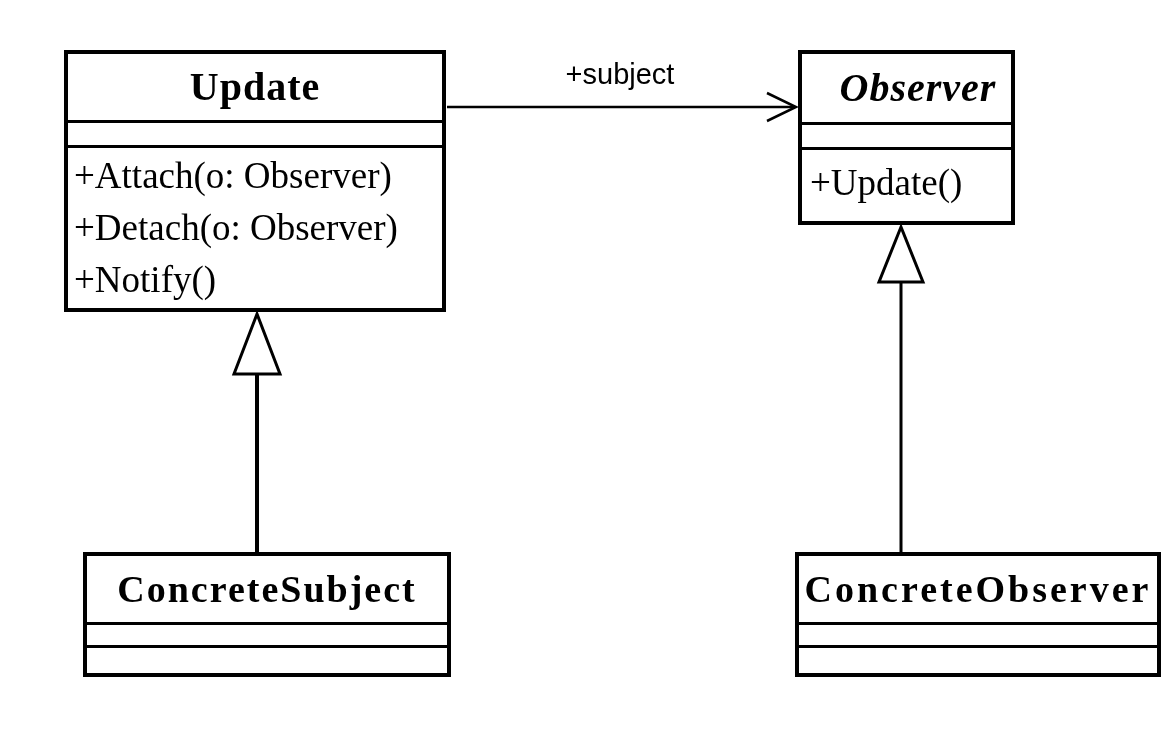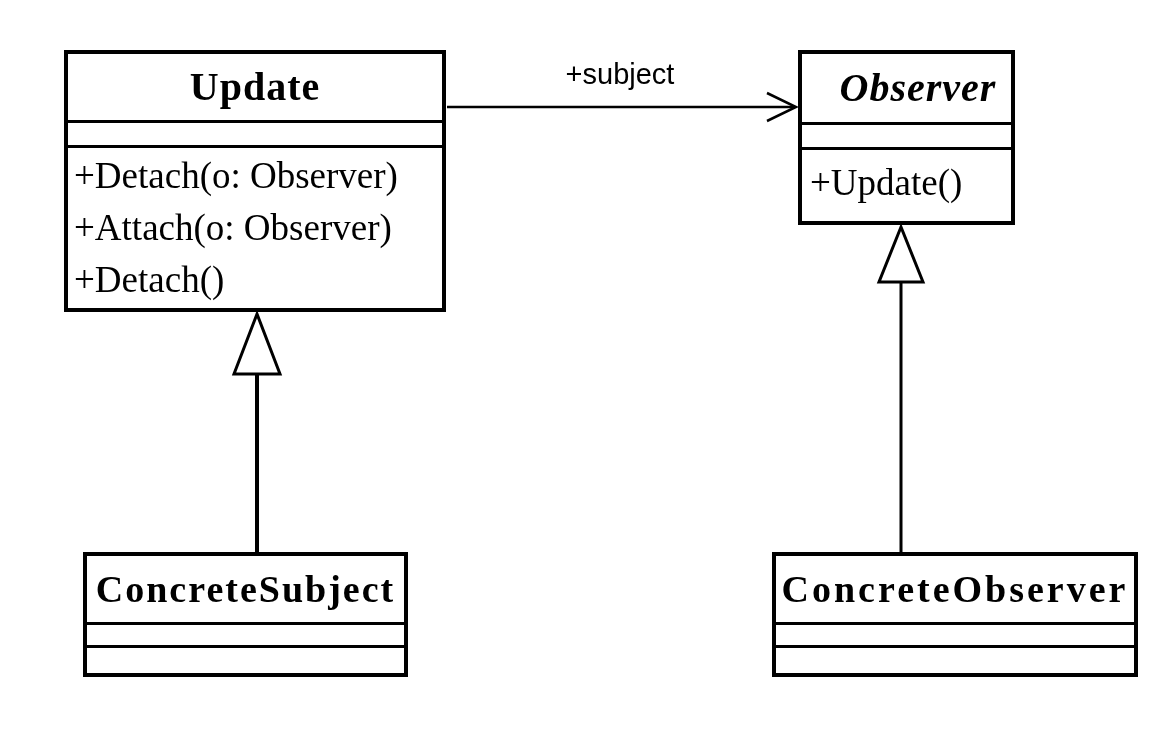--- a/index.html
+++ b/index.html
@@ -60,26 +60,26 @@
   #subject-box .uml-title { height: 66px; }
   #subject-box .uml-attrs { height: 22px; }
 
   
   #observer-box { left: 798px; top: 50px; width: 217px; height: 175px; }
   #observer-box .uml-title { height: 68px; font-style: italic; padding-left: 23px; }
   #observer-box .uml-attrs { height: 22px; }
   #observer-box .uml-methods { line-height: 62px; padding-left: 8px; }
 
   
-  #concrete-subject-box { left: 83px; top: 552px; width: 325px; height: 125px; }
+  #concrete-subject-box { left: 83px; top: 552px; width: 368px; height: 125px; }
   #concrete-subject-box .uml-title { height: 66px; font-size: 38px; letter-spacing: 2px; }
   #concrete-subject-box .uml-attrs { height: 20px; }
 
   
-  #concrete-observer-box { left: 772px; top: 552px; width: 366px; height: 125px; }
+  #concrete-observer-box { left: 795px; top: 552px; width: 366px; height: 125px; }
   #concrete-observer-box .uml-title { height: 66px; font-size: 38px; letter-spacing: 3px; }
   #concrete-observer-box .uml-attrs { height: 20px; }
 
   .assoc-label {
     font-family: "Liberation Sans", sans-serif;
     font-size: 29px;
     fill: var(--text);
   }
   svg line, svg polyline, svg path { stroke: var(--line); }
 </style>
@@ -98,23 +98,23 @@
     <path d="M257,314 L234,374 L280,374 Z" fill="#ffffff" stroke-width="3"></path>
 
     <line x1="901" y1="280" x2="901" y2="554" stroke-width="3" fill="none"></line>
     <path d="M901,227 L879,282 L923,282 Z" fill="#ffffff" stroke-width="3"></path>
   </svg>
 
   <div class="uml-class" id="subject-box">
     <div class="uml-title">Update</div>
     <div class="uml-attrs"></div>
     <div class="uml-methods">
+      <div>+Attach(o: Observer)</div>
       <div>+Detach(o: Observer)</div>
-      <div>+Attach(o: Observer)</div>
-      <div>+Detach()</div>
+      <div>+Notify()</div>
     </div>
   </div>
 
   <div class="uml-class" id="observer-box">
     <div class="uml-title">Observer</div>
     <div class="uml-attrs"></div>
     <div class="uml-methods">
       <div>+Update()</div>
     </div>
   </div>

